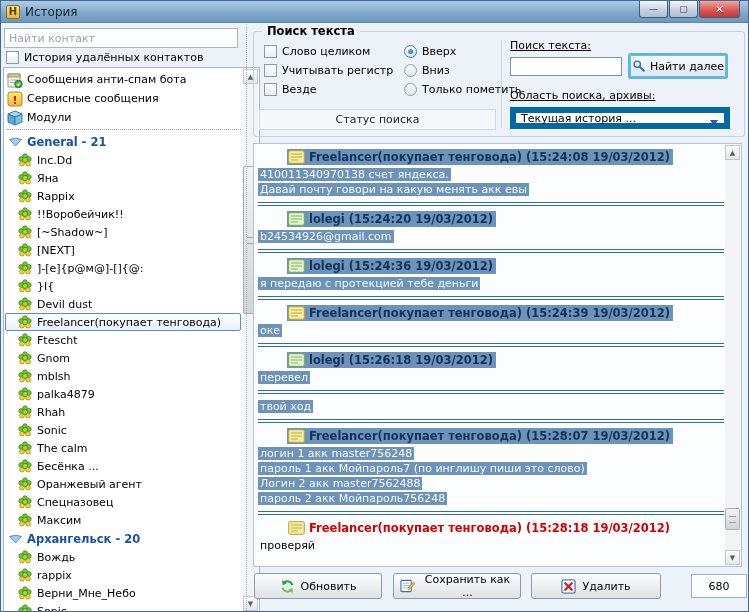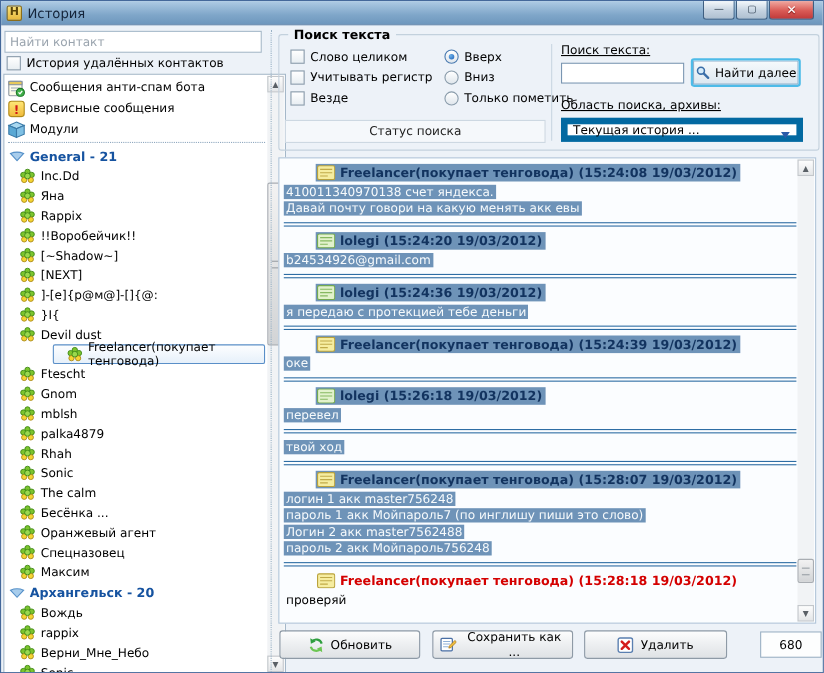--- a/index.html
+++ b/index.html
@@ -35,21 +35,21 @@
     background:#fff;border:1px solid #a5b8c9;overflow:hidden;}
   .cl-content{position:absolute;left:1px;top:2px;right:16px;}
   .cl-special{height:19px;display:flex;align-items:center;padding-left:2px;}
   .cl-special .sicon{width:16px;height:16px;margin-right:4px;flex:none;}
   .cl-divider{border-top:1px dotted #8fa8bf;margin:2px 2px 2px 2px;height:0;}
   .cl-group{height:19px;display:flex;align-items:center;font-weight:bold;color:#1653a0;font-size:11.5px;}
   .cl-group .garrow{width:15px;height:11px;margin:0 4px 0 3px;flex:none;}
   .cl-contact{height:18px;display:flex;align-items:center;padding-left:13px;}
   .cl-contact .ficon{width:14px;height:15px;margin-right:5px;flex:none;}
   .cl-contact.selected{border:1px solid #5a8fc8;border-radius:2px;
-    background:linear-gradient(#fdfeff,#e6f0fa);padding-left:12px;margin-right:2px;margin-left:43px;}
+    background:linear-gradient(#fdfeff,#e6f0fa);padding-left:12px;margin-right:2px;}
   
   .scrollbar{position:absolute;top:1px;right:1px;bottom:1px;width:15px;background:#f1f3f5;}
   .sb-btn{position:absolute;left:0;width:15px;height:15px;background:linear-gradient(#fdfdfd,#e4e6e8);
     border:1px solid #c3c7cb;color:#5a6066;font-size:7px;display:flex;align-items:center;justify-content:center;}
   .sb-up{top:0;} .sb-down{bottom:0;}
   .sb-thumb{position:absolute;left:0;width:15px;background:linear-gradient(#f2f2f2,#d2d4d6);
     border:1px solid #a9adb2;border-radius:2px;}
   .sb-thumb:after{content:"";position:absolute;left:3px;right:3px;top:50%;height:5px;margin-top:-3px;
     border-top:1px solid #9aa0a6;border-bottom:1px solid #9aa0a6;}
   .v-dotted{position:absolute;left:245px;top:26px;bottom:0;width:0;border-left:1px dotted #9ab2c6;}

